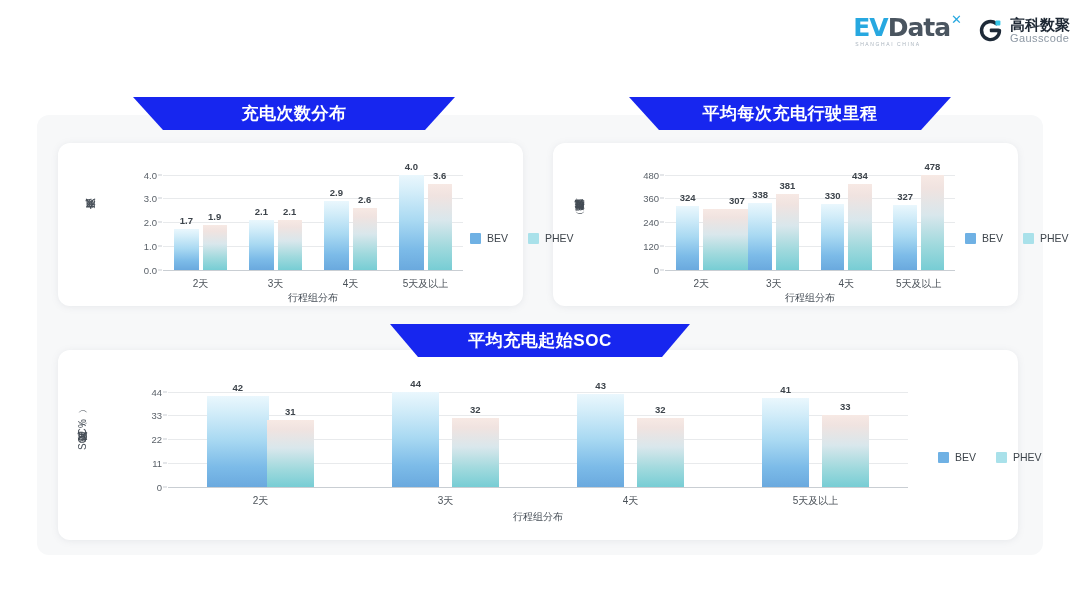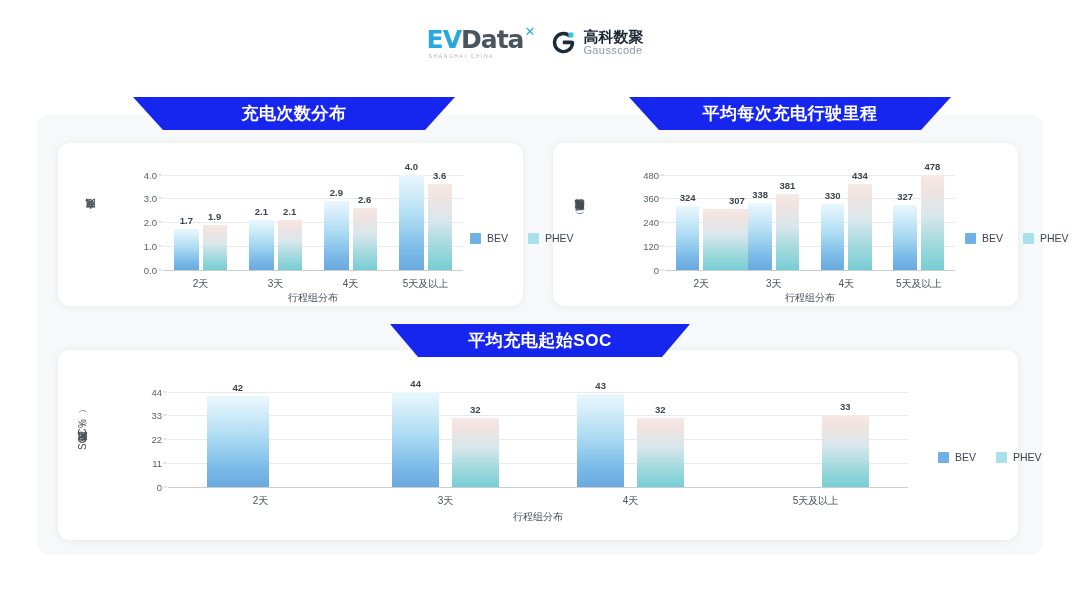--- a/index.html
+++ b/index.html
@@ -6,22 +6,22 @@
   body{
     width:1080px;height:608px;
     background:#ffffff;
     font-family:"Liberation Sans","DejaVu Sans",sans-serif;
     overflow:hidden;
     position:relative;
   }
 
   
   .header{
-    position:absolute;top:12px;left:0;width:1080px;height:62px;
-    display:flex;align-items:center;justify-content:center;
+    position:absolute;top:0;left:0;width:1080px;height:62px;
+    display:flex;align-items:center;justify-content:flex-end;
     padding-right:10px;box-sizing:border-box;
   }
   .logo-group{display:flex;align-items:center;gap:16px;}
   .evdata{display:flex;flex-direction:column;align-items:flex-start;line-height:1;}
   .evdata-row{display:flex;align-items:flex-start;}
   .ev-txt{
     font-size:25px;font-weight:700;letter-spacing:-1px;
     color:#27a8e0;font-family:"DejaVu Sans",sans-serif;
   }
   .data-txt{
@@ -299,35 +299,41 @@
       <div class="ytick" style="top: 57.2727px;">22</div>
       <div class="gridline" style="top: 33.4091px;"></div>
       <div class="ytickdash" style="top: 33.4091px;"></div>
       <div class="ytick" style="top: 33.4091px;">33</div>
       <div class="gridline" style="top: 9.54545px;"></div>
       <div class="ytickdash" style="top: 9.54545px;"></div>
       <div class="ytick" style="top: 9.54545px;">44</div>
       <div class="bar bev" style="left: 38.85px; width: 62px; height: 91.1157px;">
         <span class="barval">42</span>
       </div>
+      <div class="bar phev" style="left: 98.5px; width: 47.65px; height: 67.2521px;">
+        <span class="barval">31</span>
+      </div>
       <div class="xtick" style="left: 92.5px; top: 105px;">2天</div>
       <div class="bar bev" style="left: 223.85px; width: 47.65px; height: 95.4545px;">
         <span class="barval">44</span>
       </div>
       <div class="bar phev" style="left: 283.5px; width: 47.65px; height: 69.4215px;">
         <span class="barval">32</span>
       </div>
       <div class="xtick" style="left: 277.5px; top: 105px;">3天</div>
       <div class="bar bev" style="left: 408.85px; width: 47.65px; height: 93.2851px;">
         <span class="barval">43</span>
       </div>
       <div class="bar phev" style="left: 468.5px; width: 47.65px; height: 69.4215px;">
         <span class="barval">32</span>
       </div>
       <div class="xtick" style="left: 462.5px; top: 105px;">4天</div>
+      <div class="bar bev" style="left: 593.85px; width: 47.65px; height: 88.9463px;">
+        <span class="barval">41</span>
+      </div>
       <div class="bar phev" style="left: 653.5px; width: 47.65px; height: 71.5909px;">
         <span class="barval">33</span>
       </div>
       <div class="xtick" style="left: 647.5px; top: 105px;">5天及以上</div>
     </div>
     <div class="xlabel" style="left: 110px; width: 740px; top: 160px;">行程组分布</div>
     <div class="legend" style="left: 880px; top: 72px;">
       <div class="legend-item">
         <span class="legend-sw" style="background: rgb(111, 177, 228);"></span>
         <span class="legend-tx">BEV</span>

